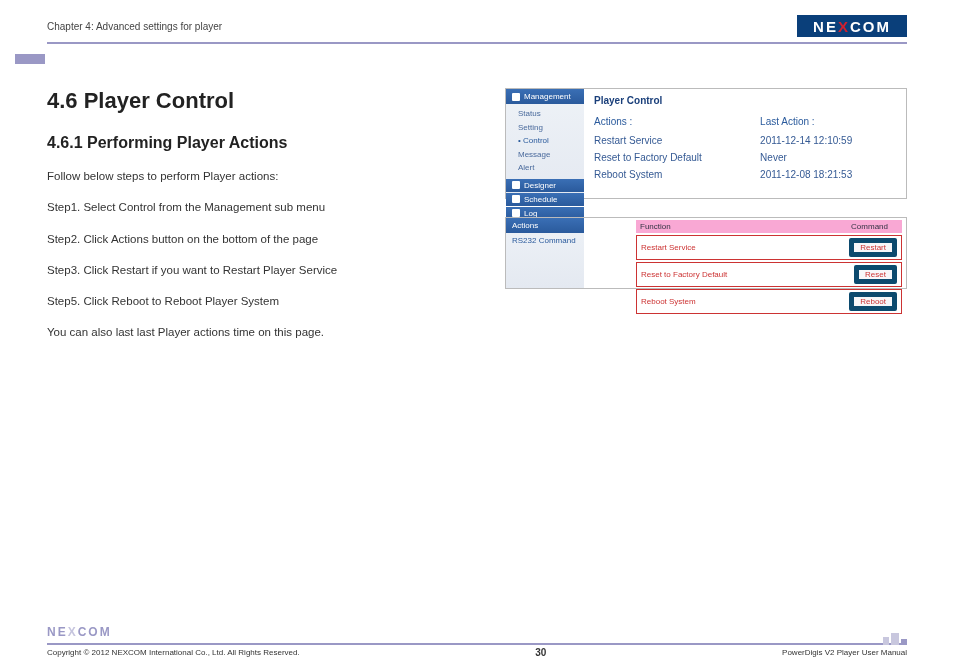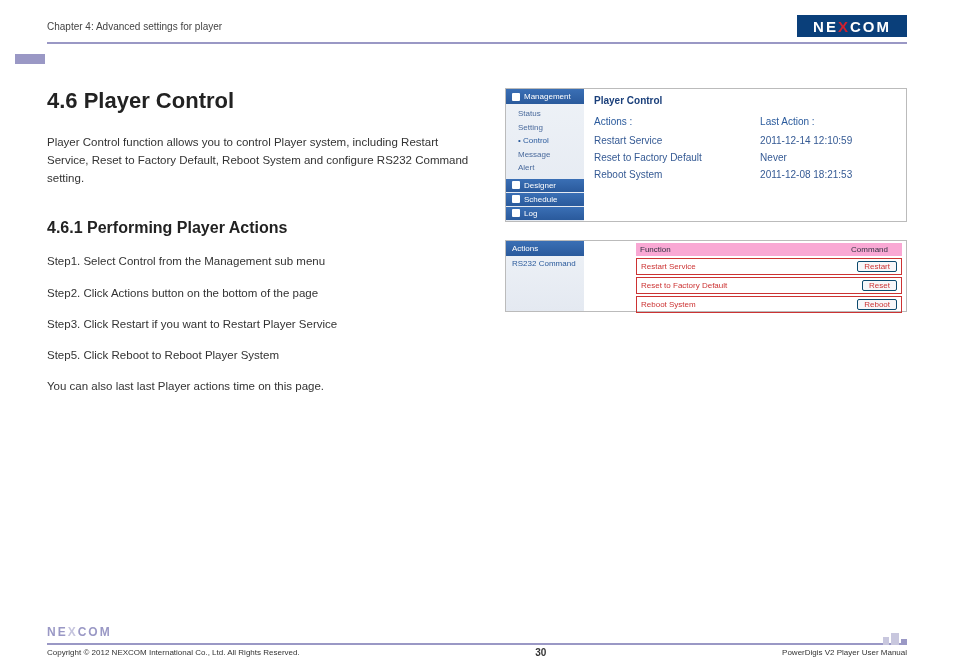--- a/index.html
+++ b/index.html
@@ -90,21 +90,21 @@
   }
 
   
   .shot {
     border: 1px solid #bbb;
     background: #fff;
     font-size: 8px;
     position: relative;
     margin-bottom: 18px;
   }
-  .shot1 { height: 134px; display:flex; }
+  .shot1 { height: 111px; display:flex; }
   .side {
     width: 78px;
     background: linear-gradient(#eef2f7,#e4e9f1);
     display:flex; flex-direction:column;
   }
   .side-hdr {
     background: linear-gradient(#3a6fb5,#2a5a9c);
     color:#fff;
     padding:3px 6px;
     font-size:8px;
@@ -141,21 +141,21 @@
   .side2-item{ color:#2a5a9c; font-size:8px; padding:3px 6px;}
   .tbl{ flex:1; padding:2px 4px 4px 4px;}
   .thead{ display:flex; background:#f9a8d4; color:#334; font-size:8px; padding:2px 4px;}
   .thead .c1{flex:0 0 65%;}
   .thead .c2{flex:1; text-align:right; padding-right:10px;}
   .trow{ display:flex; align-items:center; padding:2px 4px; border:1px solid #c33; margin-top:2px; font-size:8px;}
   .trow .c1{flex:0 0 65%; color:#c33;}
   .trow .c2{flex:1; text-align:right;}
   .btn{
     display:inline-block;
-    border:1px solid #0c4a6e;
+    border:5px solid #0c4a6e;
     color:#c33;
     background:#f7f7f9;
     padding:0px 6px;
     font-size:8px;
     border-radius:2px;
   }
 
   
   .footer {
     position:absolute;
@@ -198,22 +198,22 @@
       <span>NE</span>
         <span class="x">X</span>
         <span>COM</span>
     </div>
   </div>
   <div class="header-rule"></div>
 
   <div class="content">
     <div class="left-col">
       <h1>4.6 Player Control</h1>
-      <p class="intro">Player Control function allows you to control Player system, including Restart Service, Reset to Factory Default, Reboot System and configure RS232 Command setting.</p>
       <h2>4.6.1 Performing Player Actions</h2>
+      <p class="para">Follow below steps to perform Player actions:</p>
       <p class="step">Step1. Select Control from the Management sub menu</p>
       <p class="step">Step2. Click Actions button on the bottom of the page</p>
       <p class="step">Step3. Click Restart if you want to Restart Player Service</p>
       <p class="step">Step5. Click Reboot to Reboot Player System</p>
       <p class="para">You can also last last Player actions time on this page.</p>
     </div>
 
     <div class="right-col">
 
       <div class="shot shot1">

